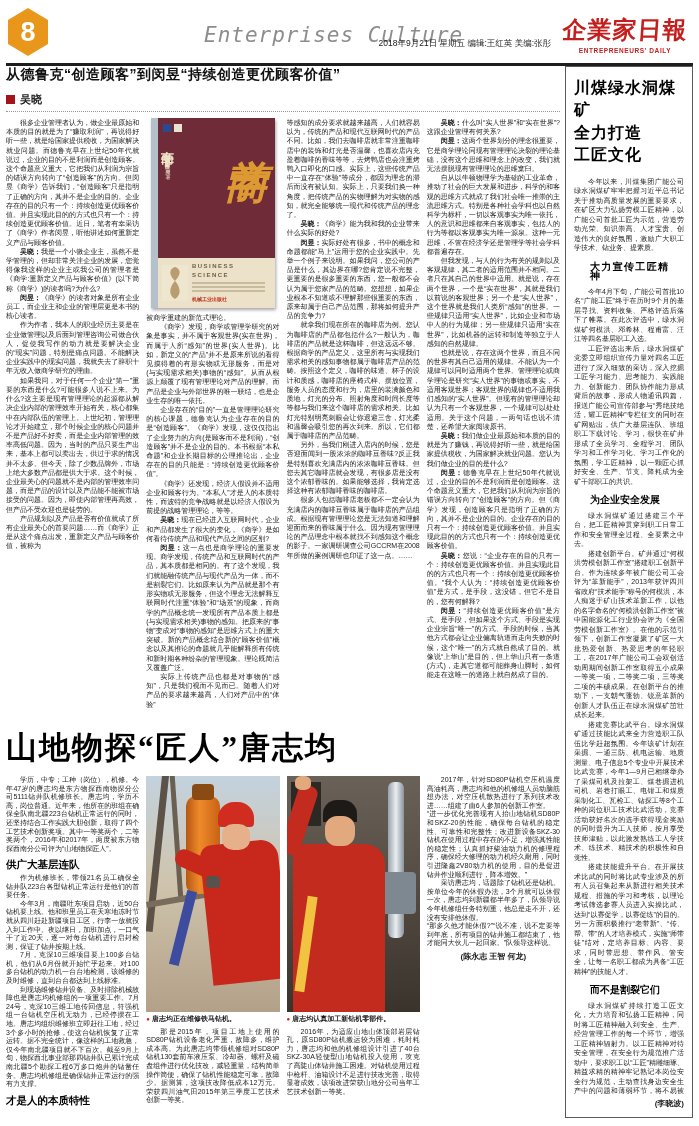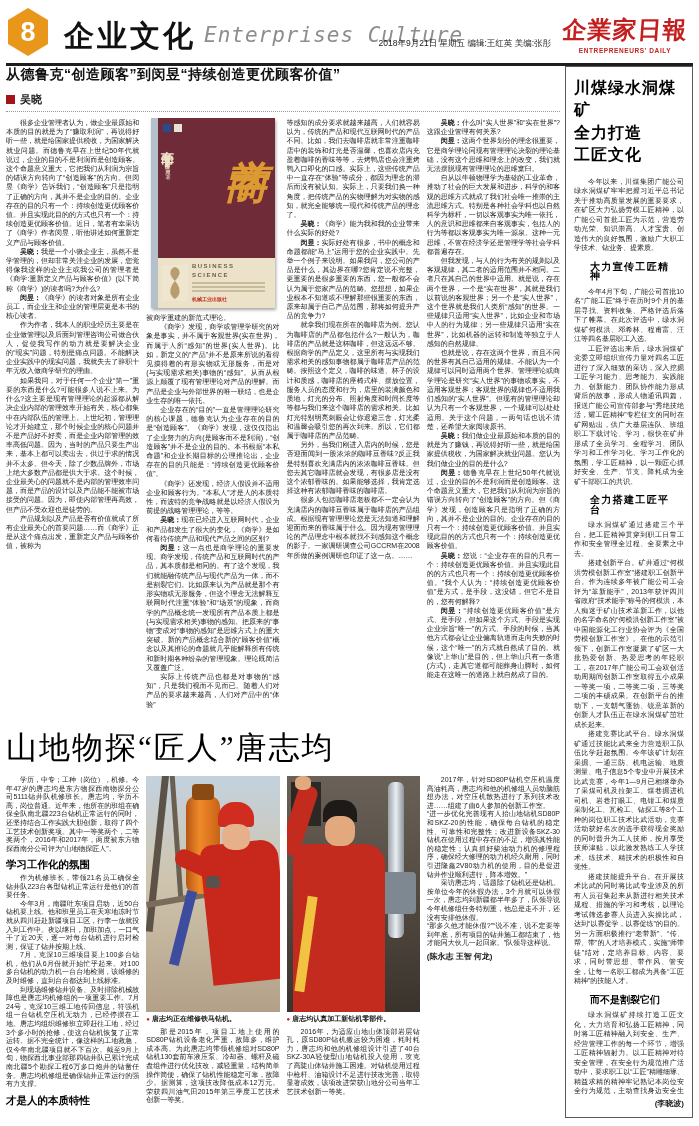--- a/index.html
+++ b/index.html
@@ -53,26 +53,26 @@
   
   #sidebar{position:absolute;left:565px;top:66px;width:128px;height:1052px;border:1px solid #5a5a5a;box-sizing:border-box;
     padding:10px 8px 8px 8px;display:flex;flex-direction:column;background:#fff;}
   .sb-headline{font-size:16px;font-weight:900;line-height:1.4;letter-spacing:1px;color:#000;font-family:"Liberation Serif","DejaVu Serif",serif;}
   .sb-body{flex:1;overflow:hidden;margin-top:10px;text-align:justify;font-size:7px;line-height:9.5px;}
   .sb-body .subhead{font-size:10px;margin:9px 16px 6px;}
   .sb-sign{text-align:right;font-weight:bold;font-size:8px;margin-top:4px;}
 
   
   #bottom{position:absolute;left:6px;top:727px;width:554px;}
-  .b-headline{font-size:31px;font-weight:400;letter-spacing:2px;color:#000;font-family:"Liberation Serif","DejaVu Serif",serif;}
+  .b-headline{font-size:31px;font-weight:700;letter-spacing:2px;color:#000;font-family:"Liberation Serif","DejaVu Serif",serif;}
   .bcols{display:flex;gap:7px;height:354px;margin-top:7px;}
   .bcol{flex:1 1 0;overflow:hidden;text-align:justify;font-size:7px;line-height:8.6px;color:#1b1b1b;}
   .caption{font-size:7px;font-weight:bold;margin:3px 0 4px;text-align:left;}
   .cap-dot{color:#cf1f1f;margin-right:2px;font-size:6px;}
-  .b-sign{text-align:left;font-weight:bold;font-size:8px;margin-top:5px;}
+  .b-sign{text-align:center;font-weight:bold;font-size:8px;margin-top:5px;}
 
   
   .photo{position:relative;width:100%;height:236px;overflow:hidden;}
   .p1{background:linear-gradient(180deg,#c3d2de 0%,#cfc4ad 45%,#b3a088 100%);}
   .p1 .rig1{position:absolute;left:8px;top:-4px;width:7px;height:160px;background:#5d5247;transform:rotate(6deg);}
   .p1 .rig2{position:absolute;left:28px;top:-4px;width:5px;height:130px;background:#6b5f52;transform:rotate(-4deg);}
   .p1 .rig3{position:absolute;left:0;top:120px;width:70px;height:6px;background:#7a6c5c;transform:rotate(-10deg);}
   .p1 .cyl{position:absolute;left:40px;top:20px;width:34px;height:98px;background:linear-gradient(90deg,#b65612,#ef8a2a 40%,#c86216);border-radius:10px;}
   .p1 .cyl-top{position:absolute;left:46px;top:8px;width:22px;height:16px;background:#8a4a14;border-radius:4px;}
   .p1 .hose{position:absolute;left:32px;top:114px;width:10px;height:76px;background:#3d4c9e;transform:rotate(14deg);}
@@ -94,21 +94,20 @@
 </style>
 </head>
 <body>
 
 <div id="page">
 
   <div id="header">
     <div class="badge">
         <span>8</span>
       </div>
-    <div class="hd-section">企业文化</div>
     <div class="hd-en">Enterprises Culture</div>
     <div class="hd-date">2018年9月21日  星期五  编辑:王红英  美编:张彤</div>
     <div class="hd-logo">
       <div class="hd-logo-cn">企業家日報</div>
       <div class="hd-logo-en">ENTREPRENEURS' DAILY</div>
     </div>
     <div class="hd-rule"></div>
   </div>
 
   <div id="main">
@@ -188,37 +187,37 @@
     <div class="sb-headline">
       <div>川煤绿水洞煤矿</div>
       <div>全力打造</div>
       <div>工匠文化</div>
     </div>
     <div class="sb-body">
         <p class="para">今年以来，川煤集团广能公司绿水洞煤矿牢牢把握习近平总书记关于推动高质量发展的重要要求，在矿区大力弘扬劳模工匠精神，以广能公司首批工匠为示范，营造劳动光荣、知识崇高、人才宝贵、创造伟大的良好氛围，激励广大职工学技术、钻业务、提素质。</p>
         <div class="subhead">大力宣传工匠精神</div>
         <p class="para">今年4月下旬，广能公司首批10名“广能工匠”终于在历时9个月的基层寻找、资料收集、严格评选后落下了帷幕。在此次评选中，绿水洞煤矿何模洪、邓希林、程甫富、汪江等四名基层职工入选。</p>
         <p class="para">工匠评选出来后，绿水洞煤矿党委立即组织宣传力量对四名工匠进行了深入细致的采访，深入挖掘工匠学习能力、思考能力、实践能力、创新能力、团队协作能力形成背后的故事，形成人物通讯四篇，报送广能公司宣传部参与“秀绝技绝活，耀工匠精神”专栏征文的同时在矿网贴出，供广大基层连队、班组职工下载讨论、学习，很快在矿井形成了全员学习、全程学习、团队学习和工作学习化、学习工作化的氛围，学工匠精神，以一颗匠心抓好安全、生产、节支、降耗成为全矿干部职工的共识。</p>
-        <div class="subhead">全力搭建工匠平台</div>
+        <div class="subhead">为企业安全发展</div>
         <p class="para">绿水洞煤矿通过搭建三个平台，把工匠精神贯穿到职工日常工作和安全管理全过程、全要素之中去。</p>
         <p class="para">搭建创新平台。矿井通过“何模洪劳模创新工作室”搭建职工创新平台。作为连续多年被广能公司工会评为“革新能手”，2013年获评四川省政府“技术能手”称号的何模洪，本人痴迷于矿山技术革新工作，以他的名字命名的“何模洪创新工作室”被中国能源化工行业协会评为《全国劳模创新工作室》。在他的示范引领下，创新工作室凝聚了矿区一大批热爱创新、热爱思考的年轻职工，在2017年广能公司工会双创活动周期间创新工作室取得五小成果一等奖一项，二等奖二项，三等奖二项的丰硕成果。在创新平台的推动下，一支朝气蓬勃、锐意革新的创新人才队伍正在绿水洞煤矿茁壮成长起来。</p>
         <p class="para">搭建竞赛比武平台。绿水洞煤矿通过技能比武来全力营造职工队伍比学赶超氛围。今年该矿计划在采掘、一通三防、机电运输、地质测量、电子信息5个专业中开展技术比武竞赛，今年1—9月已相继举办了采煤司机及拉架工、煤巷掘进机司机、岩巷打眼工、电钳工和煤质采制化工、瓦检工、钻探工等8个工种的岗位职工技术比武活动，竞赛活动获好名次的选手获得现金奖励的同时晋升为工人技师，按月享受技师津贴，以此激发熟练工人学技术、练技术、精技术的积极性和自觉性。</p>
         <p class="para">搭建技能提升平台。在开展技术比武的同时将比武专业涉及的所有人员召集起来从新进行相关技术规程、措施的学习和考核，以理论考试筛选参赛人员进入实操比武，达到“以赛促学，以赛促练”的目的。另一方面积极推行“老带新”、“传、帮、带”的人才培养模式，实施“师带徒”结对，定培养目标、内容、要求，同时带思想、带作风、管安全，让每一名职工都成为具备“工匠精神”的技能人才。</p>
         <div class="subhead">而不是割裂它们</div>
         <p class="para">绿水洞煤矿持续打造工匠文化，大力培育和弘扬工匠精神，同时将工匠精神融入到安全、生产、经营管理工作的每一个环节，增强工匠精神辐射力。以工匠精神对待安全管理，在安全行为规范推广活动中，要求职工以“工匠”精雕细琢、精益求精的精神牢记熟记本岗位安全行为规范，主动查找身边安全生产中的问题和薄弱环节，将不易被发现的安全隐患挖出来，杜绝一切安全隐患和“三违”行为；以工匠精神严格工程质量管理，要求职工以“工匠”追求卓越的理念对工程质量高标准、严要求，真正将工匠文化理念体现在工程质量上，落实到自觉行动中。以工匠精神对待节支降耗增盈增效工作，从一滴水、一张纸、一颗螺丝钉做起，严格节约，杜绝浪费，为企业安全发展、可持续发展提供有力保障。</p>
       </div>
     <div class="sb-sign">(李晓波)</div>
   </div>
 
   <div id="bottom">
     <div class="b-headline">山地物探“匠人”唐志均</div>
     <div class="bcols">
       <div class="bcol">
           <p class="para">学历，中专；工种（岗位），机修。今年47岁的唐志均是东方物探西南物探分公司5111钻井队机修班长。唐志均，学历不高，岗位普通。近年来，他所在的班组在确保全队南北疆223台钻机正常运行的同时，还坚持结合工作实践大胆创新，取得了四个工艺技术创新奖项。其中一等奖两个，二等奖两个，2016年和2017年，两度被东方物探西南分公司评为“山地物探匠人”。</p>
-          <div class="subhead">学习工作化的氛围</div>
+          <div class="subhead">供广大基层连队</div>
           <p class="para">作为机修班长，带领21名员工确保全钻井队223台各型钻机正常运行是他们的首要任务。</p>
           <p class="para">今年3月，南疆吐东项目启动，近50台钻机要上线。他和班里员工在天寒地冻时节就从四川赶赴新疆项目工区，行李一放就投入到工作中。夜以继日，加班加点，一口气干了近20天，逐一对每台钻机进行启封检测，保证了钻井按期上线。</p>
           <p class="para">7月，克深10三维项目要上100多台钻机，他们从6月份就开始忙乎起来。对100多台钻机的动力机一台台地检测，该维修的及时维修，直到台台都达到上线标准。</p>
           <p class="para">到现场维修钻井设备、及时排除机械故障也是唐志均机修组的一项重要工作。7月24号，克深10三维工地传回信息，符强机组一台钻机空压机无动力，已经停摆在工地。唐志均组织维修班立即赶往工地，经过3个多小时的抢修，使这台钻机恢复了正常运转。据不完全统计，像这样的工地救急，仅今年南北疆项目就不下百次。截至9月上旬，物探西北事业部那四钻井队已累计完成南北疆5个勘探工程6万多口炮井的钻凿任务。唐志均机修组是确保钻井正常运行的强有力支撑。</p>
           <div class="subhead">才是人的本质特性</div>
         </div>
       <div class="bcol">
         <div class="photo p1">
           <div class="rig1"></div>
           <div class="rig2"></div>

